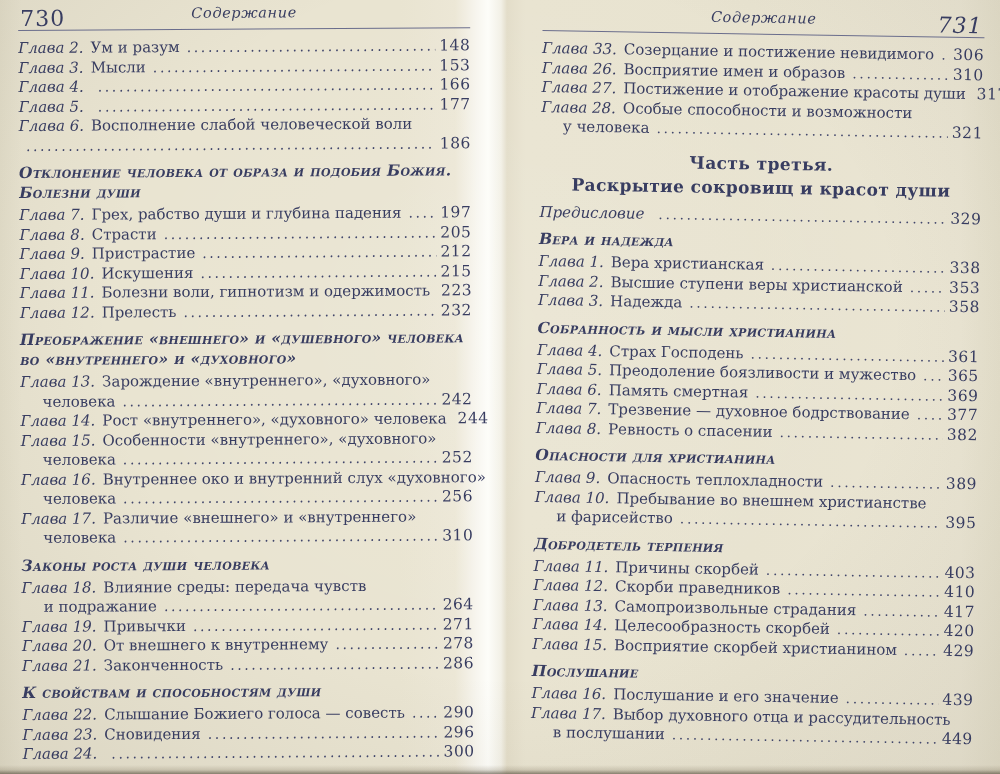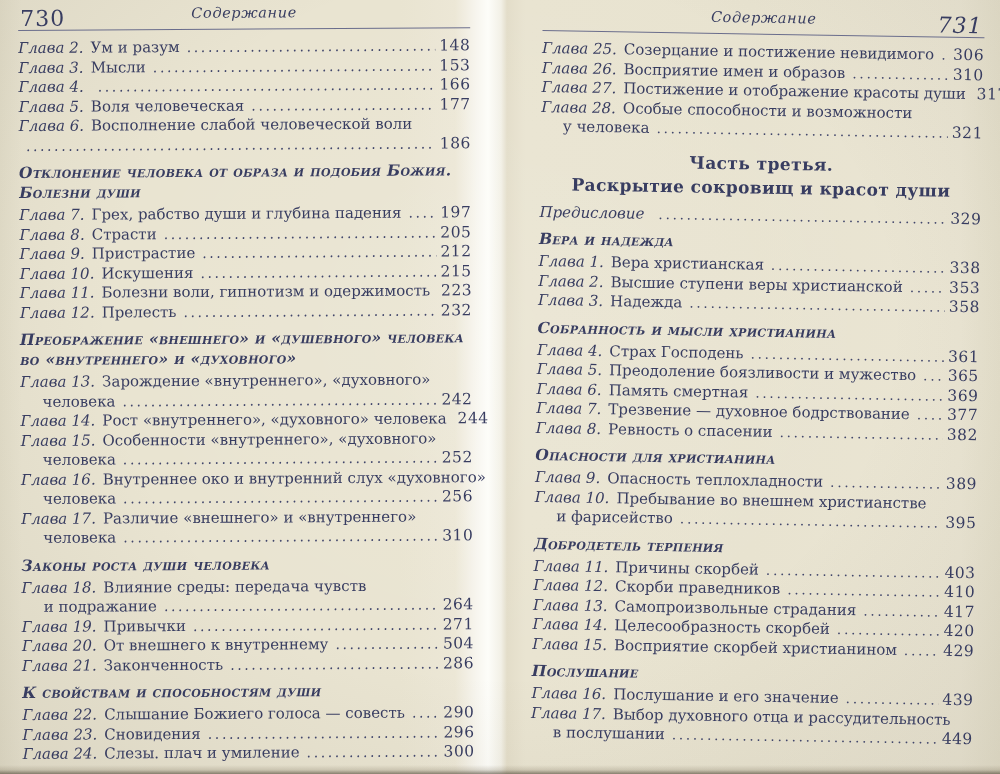--- a/index.html
+++ b/index.html
@@ -71,21 +71,20 @@
         <span class="dots"></span>
         <span class="pg">153</span>
       </div>
       <div class="row">
         <span class="lbl">Глава 4.</span>
         <span class="dots"></span>
         <span class="pg">166</span>
       </div>
       <div class="row">
         <span class="lbl">Глава 5.</span>
-        <span class="ttl">Воля человеческая</span>
         <span class="dots"></span>
         <span class="pg">177</span>
       </div>
       <div class="row">
         <span class="lbl">Глава 6.</span>
         <span class="ttl">Восполнение слабой человеческой воли</span>
       </div>
       <div class="row">
         <span class="dots"></span>
         <span class="pg">186</span>
@@ -185,21 +184,21 @@
       <div class="row">
         <span class="lbl">Глава 19.</span>
         <span class="ttl">Привычки</span>
         <span class="dots"></span>
         <span class="pg">271</span>
       </div>
       <div class="row">
         <span class="lbl">Глава 20.</span>
         <span class="ttl">От внешнего к внутреннему</span>
         <span class="dots"></span>
-        <span class="pg">504</span>
+        <span class="pg">278</span>
       </div>
       <div class="row">
         <span class="lbl">Глава 21.</span>
         <span class="ttl">Законченность</span>
         <span class="dots"></span>
         <span class="pg">286</span>
       </div>
       <div class="sec sec-first">К свойствам и способностям души</div>
       <div class="row">
         <span class="lbl">Глава 22.</span>
@@ -208,35 +207,34 @@
         <span class="pg">290</span>
       </div>
       <div class="row">
         <span class="lbl">Глава 23.</span>
         <span class="ttl">Сновидения</span>
         <span class="dots"></span>
         <span class="pg">296</span>
       </div>
       <div class="row">
         <span class="lbl">Глава 24.</span>
-        <span class="ttl">Слезы. плач и умиление</span>
         <span class="dots"></span>
         <span class="pg">300</span>
       </div>
     </div>
 </div>
 
 <div class="page-content page-right">
   <div class="pageheader">
     <span class="rtitle">Содержание</span>
     <span class="pnum">731</span>
   </div>
   <div class="toc" id="toc-right">
       <div class="row">
-        <span class="lbl">Глава 25.</span>
+        <span class="lbl">Глава 33.</span>
         <span class="ttl">Созерцание и постижение невидимого</span>
         <span class="dots"></span>
         <span class="pg">306</span>
       </div>
       <div class="row">
         <span class="lbl">Глава 26.</span>
         <span class="ttl">Восприятие имен и образов</span>
         <span class="dots"></span>
         <span class="pg">310</span>
       </div>

